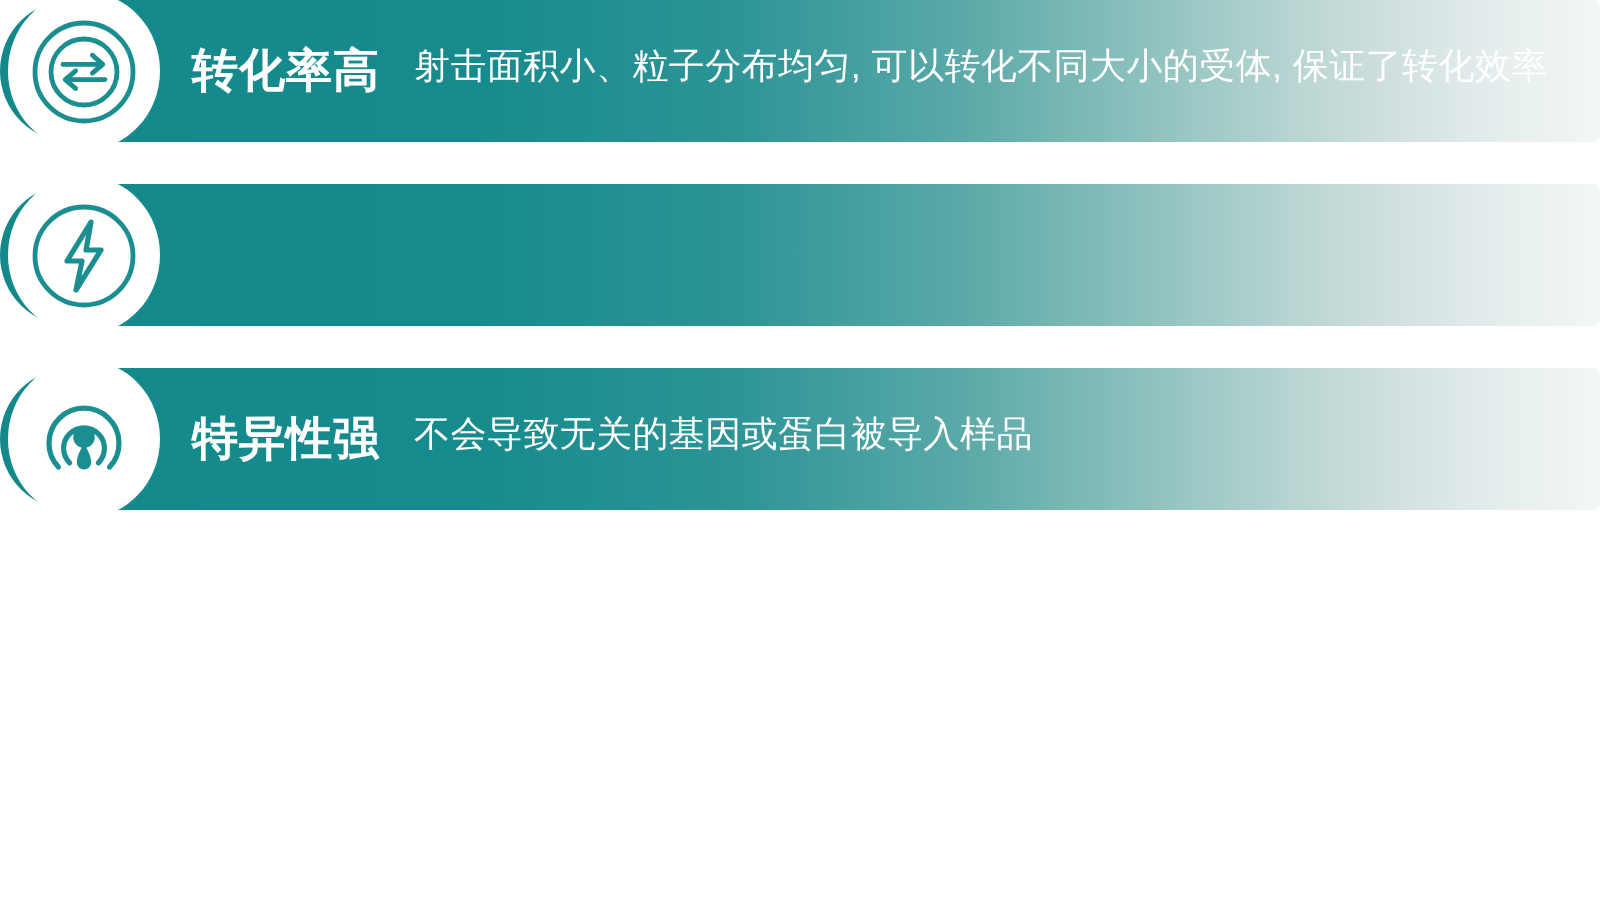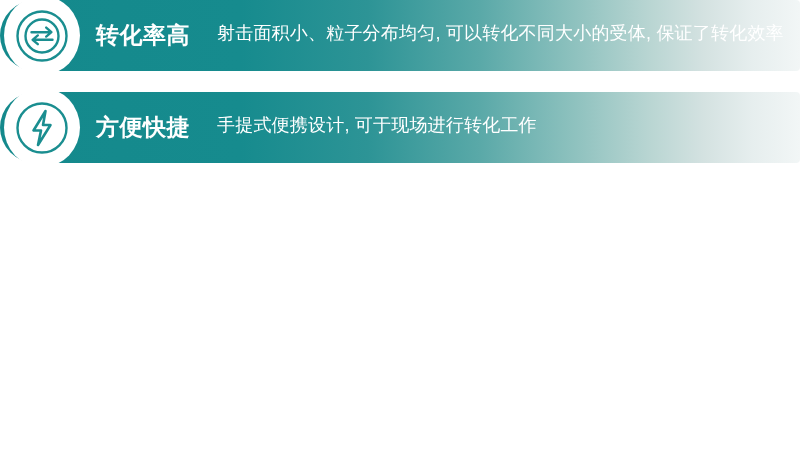--- a/index.html
+++ b/index.html
@@ -80,21 +80,21 @@
     font-size: 23px;
     font-weight: bold;
     color: #ffffff;
     letter-spacing: 0.5px;
     line-height: 1;
   }
   .desc {
     font-size: 18px;
     font-weight: normal;
     color: #ffffff;
-    margin-left: 27px;
+    margin-left: 17px;
     letter-spacing: 0.2px;
     line-height: 1;
   }
 </style>
 </head>
 <body>
 
 <div id="feature-list">
 
   <div class="feature-row">
@@ -119,21 +119,34 @@
   <div class="feature-row">
     <div class="bar"></div>
     <div class="badge">
       <span>
         <svg width="54" height="54" viewBox="0 0 54 54">
           <circle cx="27" cy="27" r="24.5" fill="none" stroke="#1a8e90" stroke-width="2.4"></circle>
           <path d="M30.5 10 L18.5 29.5 H26 L23 44 L35.5 24 H28 Z" fill="none" stroke="#1a8e90" stroke-width="2.6" stroke-linejoin="round"></path>
         </svg>
       </span>
     </div>
+  </div>
+
+  <div class="feature-row">
+    <div class="bar"></div>
+    <div class="badge">
+      <span>
+        <svg width="54" height="54" viewBox="0 0 54 54">
+          <path d="M14.2 40.5 A17.5 17.5 0 1 1 39.8 40.5" fill="none" stroke="#1a8e90" stroke-width="2.6" stroke-linecap="round"></path>
+          <path d="M19.8 38.4 A10.2 10.2 0 1 1 34.2 38.4" fill="none" stroke="#1a8e90" stroke-width="2.6" stroke-linecap="round"></path>
+          <circle cx="27" cy="25.5" r="5.4" fill="#1a8e90"></circle>
+          <path d="M27 29 C30 33.5 30.6 36.6 30.6 38.2 A3.6 3.6 0 0 1 23.4 38.2 C23.4 36.6 24 33.5 27 29 Z" fill="#1a8e90"></path>
+        </svg>
+      </span>
+    </div>
     <div class="text-wrap">
-      <span class="title">方便快捷</span>
-      <span class="desc">手提式便携设计, 可于现场进行转化工作</span>
+      <span class="title">特异性强</span>
+      <span class="desc">不会导致无关的基因或蛋白被导入样品</span>
     </div>
   </div>
-
 
 
 </div>
 
 </body></html>

